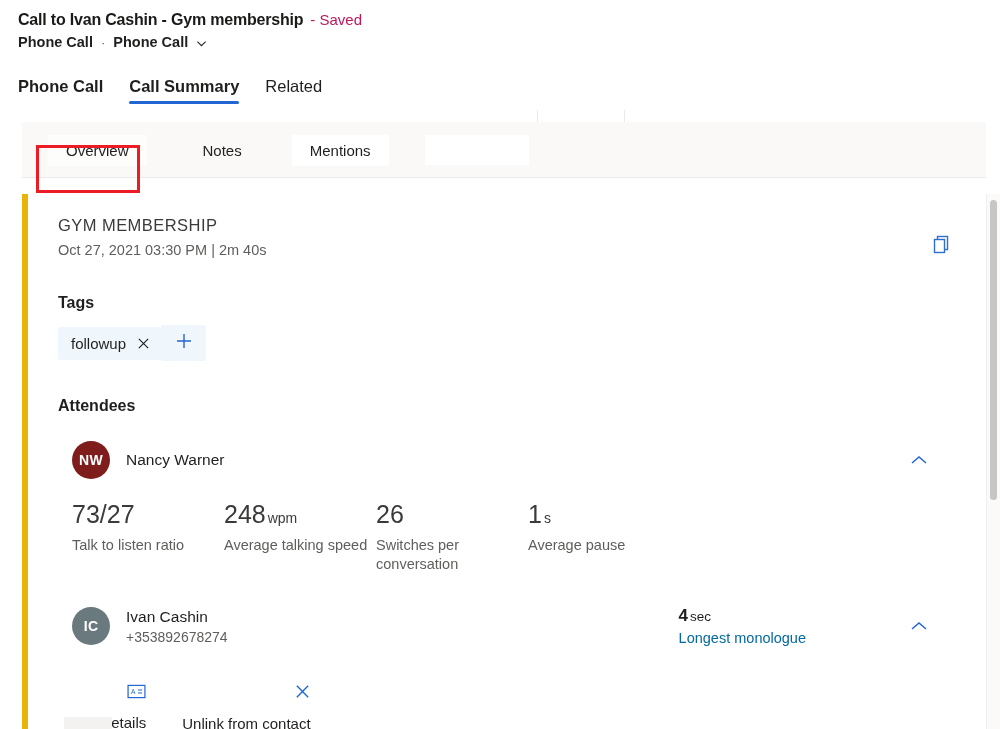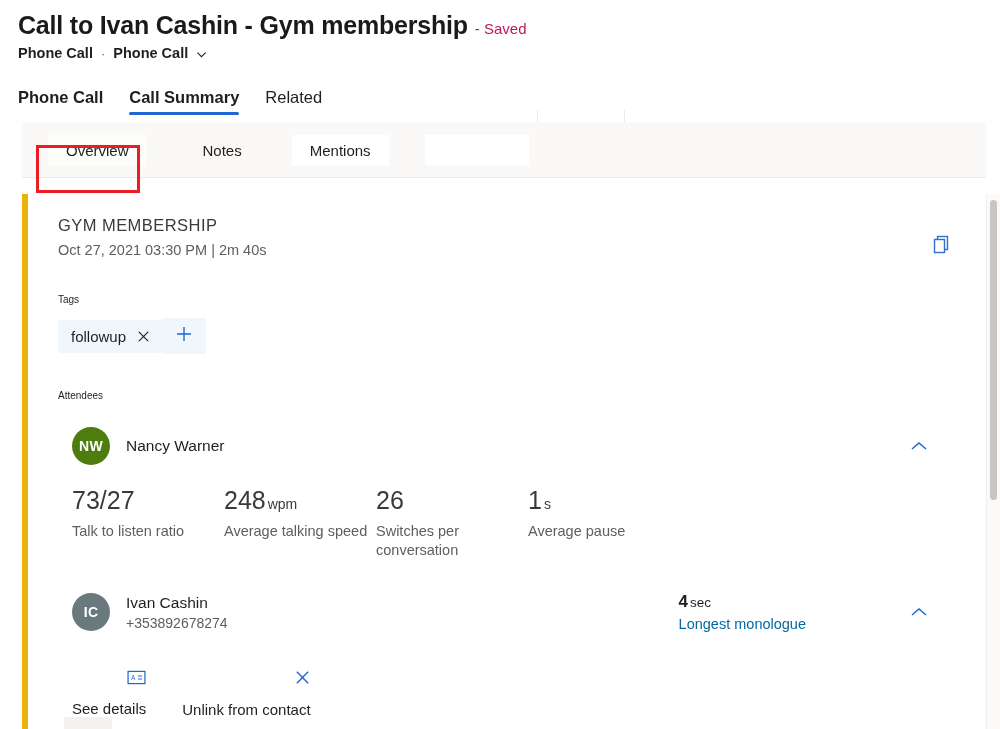--- a/index.html
+++ b/index.html
@@ -12,21 +12,21 @@
     -webkit-font-smoothing: antialiased;
     overflow: hidden;
   }
 
   .app { position: relative; width: 1000px; height: 729px; background:#fff; }
 
   
   .header { padding: 10px 0 0 18px; }
   .title-row { display: flex; align-items: baseline; gap: 7px; }
   .rec-title {
-    font-size: 25px; font-weight: 700; color: #1b1a19;
+    font-size: 16px; font-weight: 700; color: #1b1a19;
     letter-spacing: -0.2px; line-height: 1.2;
   }
   .saved-label { font-size: 15px; color: #be185d; font-weight: 400; }
 
   .subtitle-row {
     display: flex; align-items: center; gap: 8px;
     margin-top: 5px; font-size: 14.5px; color: #201f1e; font-weight: 600;
   }
   .sub-dot { color: #605e5c; font-weight: 400; font-size: 13px; }
   .sub-item { font-weight: 600; }
@@ -102,21 +102,21 @@
     margin-top: 7px; font-size: 14.5px; color: #605e5c;
   }
 
   .copy-btn {
     position: absolute; right: 36px; top: 36px;
     width: 28px; height: 28px; cursor: pointer;
     display: flex; align-items: center; justify-content: center;
   }
 
   .sec-title {
-    font-size: 10px; font-weight: 400; color: #201f1e;
+    font-size: 16px; font-weight: 700; color: #201f1e;
   }
   .tags-title { margin-top: 36px; }
 
   .tag-row { display: flex; align-items: center; gap: 0; margin-top: 13px; }
   .tag-chip {
     display: flex; align-items: center; gap: 11px;
     background: #eff6fc; border-radius: 2px;
     padding: 8px 11px 8px 13px; cursor: default;
   }
   .tag-text { font-size: 15px; color: #201f1e; }
@@ -265,21 +265,21 @@
             <svg width="20" height="20" viewBox="0 0 20 20">
               <path d="M10 3 L10 17 M3 10 L17 10" stroke="#2266d3" stroke-width="1.4" fill="none"></path>
             </svg>
           </span>
         </div>
       </div>
 
       <div class="sec-title attendees-title">Attendees</div>
 
       <div class="attendee-row">
-        <div class="avatar" style="background:#4d7c0f">
+        <div class="avatar" style="background:#7f1d1d">
           <span>NW</span>
         </div>
         <div class="att-name">Nancy Warner</div>
         <div class="collapse-btn">
           <svg width="18" height="12" viewBox="0 0 18 12">
               <path d="M2 9 L9 3 L16 9" fill="none" stroke="#2266d3" stroke-width="1.5"></path>
             </svg>
         </div>
       </div>
 

